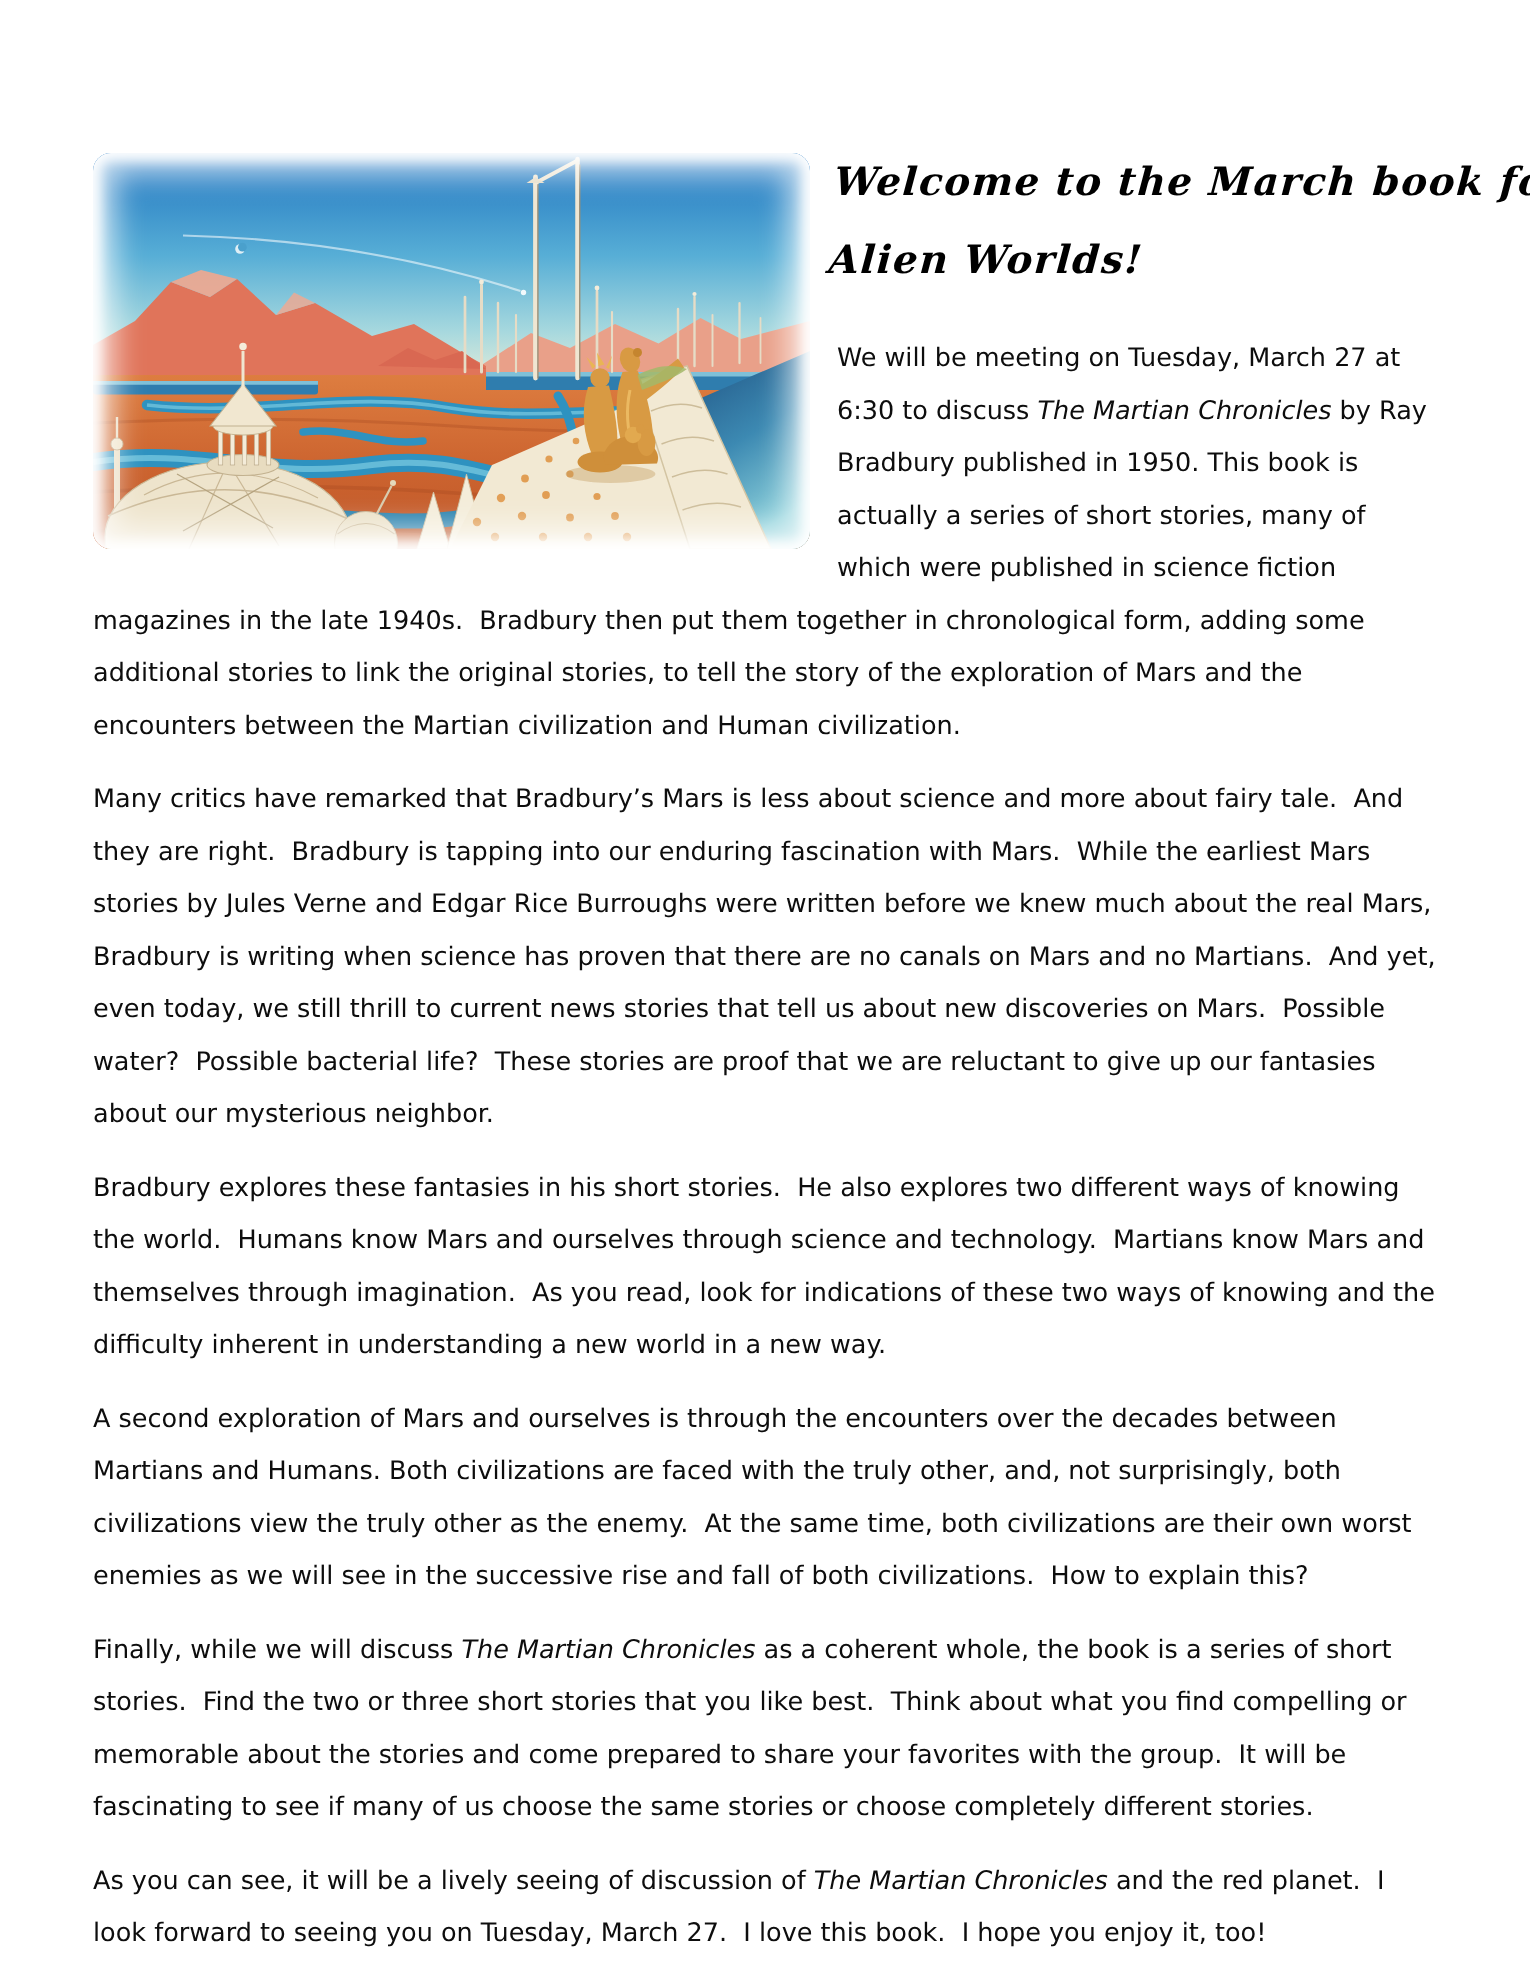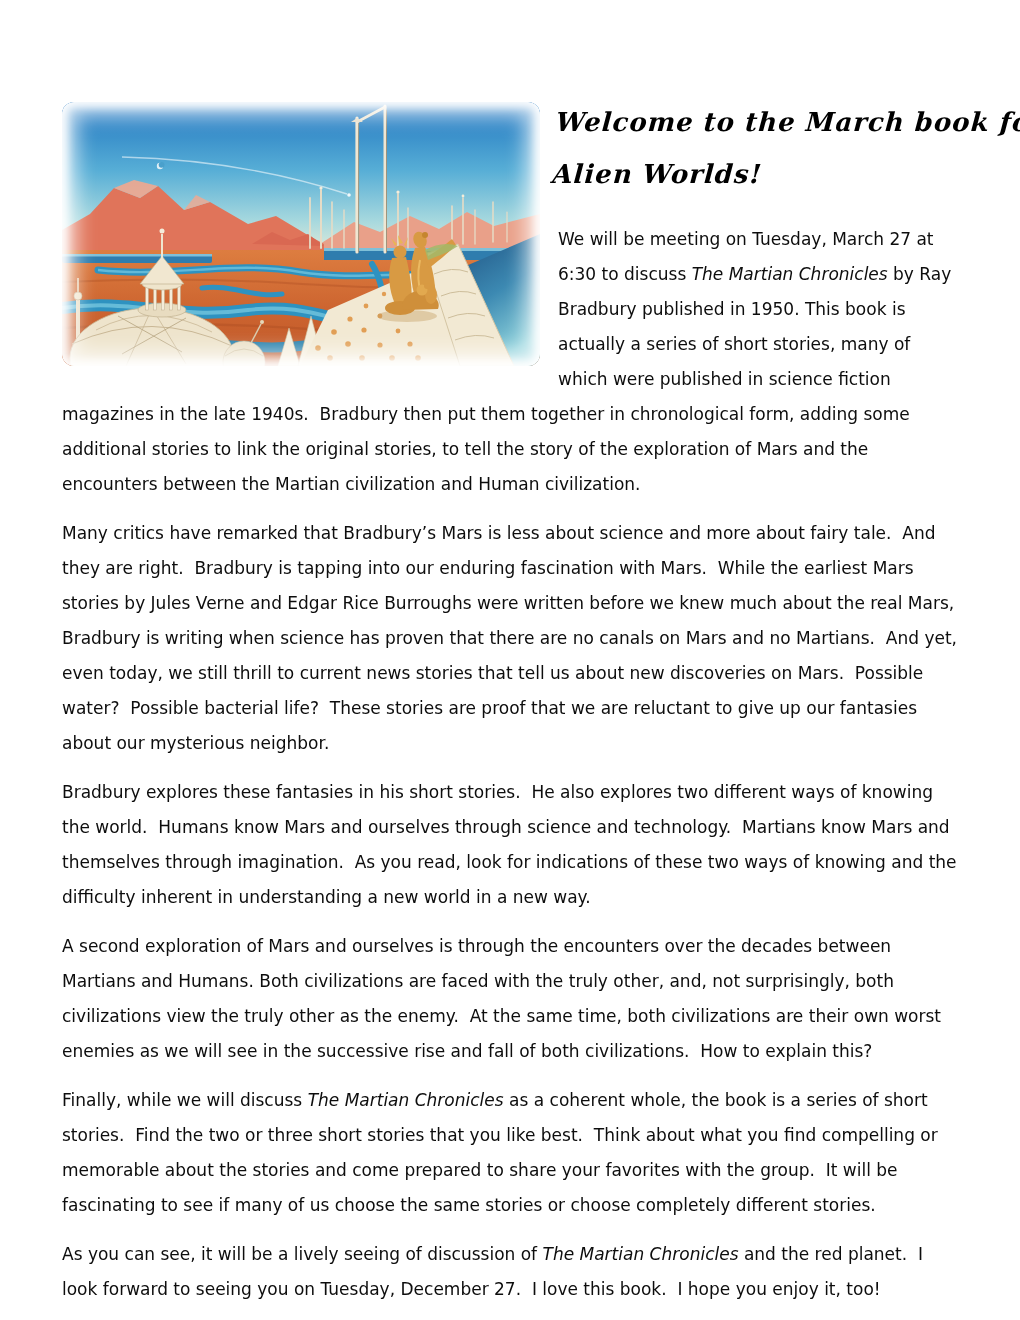--- a/index.html
+++ b/index.html
@@ -244,17 +244,17 @@
   <p class="body"><span>We will be meeting on Tuesday, March 27 at 6:30 to discuss </span><i>The Martian Chronicles</i><span> by Ray Bradbury published in 1950. This book is actually a series of short stories, many of which were published in science fiction magazines in the late 1940s.  Bradbury then put them together in chronological form, adding some additional stories to link the original stories, to tell the story of the exploration of Mars and the encounters between the Martian civilization and Human civilization.</span></p>
 
   <p class="body">Many critics have remarked that Bradbury’s Mars is less about science and more about fairy tale.  And they are right.  Bradbury is tapping into our enduring fascination with Mars.  While the earliest Mars stories by Jules Verne and Edgar Rice Burroughs were written before we knew much about the real Mars, Bradbury is writing when science has proven that there are no canals on Mars and no Martians.  And yet, even today, we still thrill to current news stories that tell us about new discoveries on Mars.  Possible water?  Possible bacterial life?  These stories are proof that we are reluctant to give up our fantasies about our mysterious neighbor.</p>
 
   <p class="body">Bradbury explores these fantasies in his short stories.  He also explores two different ways of knowing the world.  Humans know Mars and ourselves through science and technology.  Martians know Mars and themselves through imagination.  As you read, look for indications of these two ways of knowing and the difficulty inherent in understanding a new world in a new way.</p>
 
   <p class="body">A second exploration of Mars and ourselves is through the encounters over the decades between Martians and Humans. Both civilizations are faced with the truly other, and, not surprisingly, both civilizations view the truly other as the enemy.  At the same time, both civilizations are their own worst enemies as we will see in the successive rise and fall of both civilizations.  How to explain this?</p>
 
   <p class="body"><span>Finally, while we will discuss </span><i>The Martian Chronicles</i><span> as a coherent whole, the book is a series of short stories.  Find the two or three short stories that you like best.  Think about what you find compelling or memorable about the stories and come prepared to share your favorites with the group.  It will be fascinating to see if many of us choose the same stories or choose completely different stories.</span></p>
 
-  <p class="body"><span>As you can see, it will be a lively seeing of discussion of </span><i>The Martian Chronicles</i><span> and the red planet.  I look forward to seeing you on Tuesday, December 27.  I love this book.  I hope you enjoy it, too!</span></p>
+  <p class="body"><span>As you can see, it will be a lively seeing of discussion of </span><i>The Martian Chronicles</i><span> and the red planet.  I look forward to seeing you on Tuesday, March 27.  I love this book.  I hope you enjoy it, too!</span></p>
 
   <div class="signature">Donna McBride</div>
 
 </div>
 
 </body></html>

